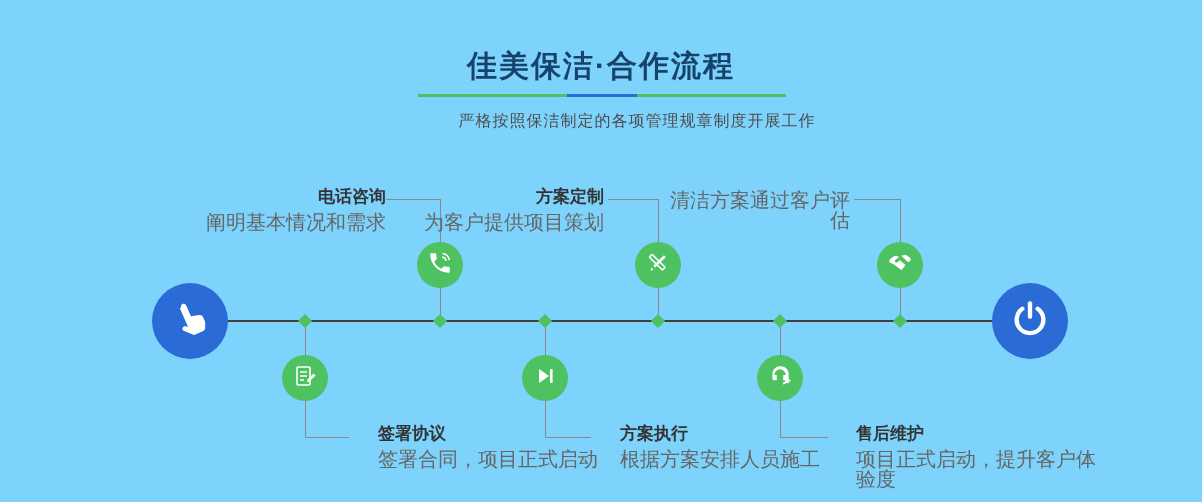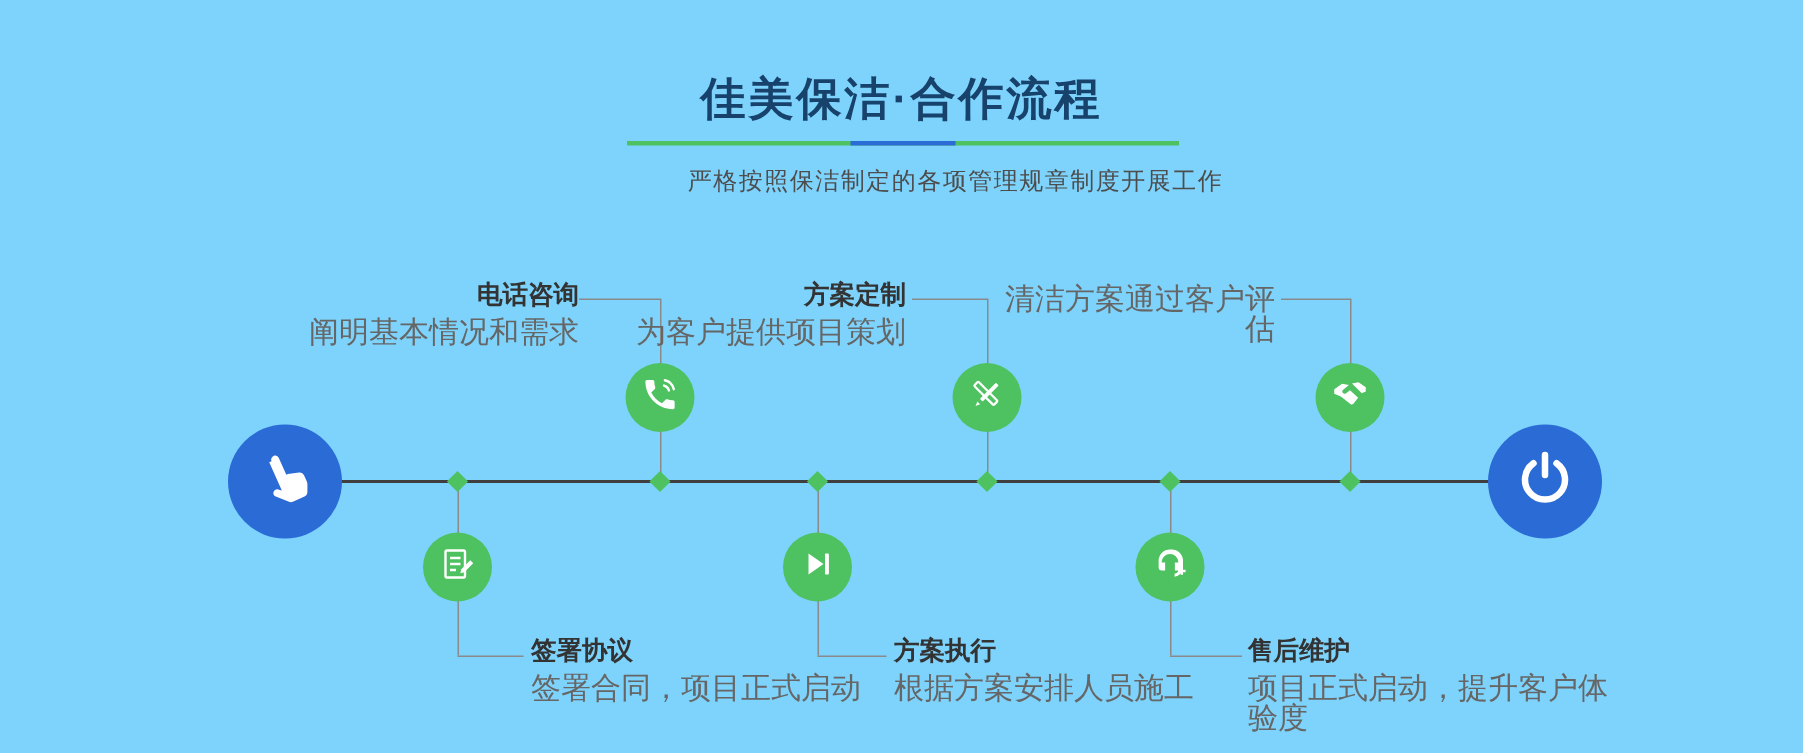--- a/index.html
+++ b/index.html
@@ -20,21 +20,21 @@
 
   .big-circle{position:absolute;width:76px;height:76px;border-radius:50%;background:#2b6bd6;
     display:flex;align-items:center;justify-content:center;z-index:3;}
   .node{position:absolute;width:46px;height:46px;border-radius:50%;background:#4ec160;
     display:flex;align-items:center;justify-content:center;z-index:3;}
 
   .step{position:absolute;z-index:3;}
   .step .t{font-size:17px;font-weight:700;color:#333;line-height:22px;}
   .step .d{font-size:20px;color:#666;line-height:20px;margin-top:4px;}
   .align-r{text-align:right;}
-  .align-l{text-align:left;}
+  .align-l{text-align:left;margin-left:24px;}
   .hand{transform:rotate(-24deg);}
 </style>
 </head>
 <body>
 
 <div class="canvas">
 
   <div class="page-title">佳美保洁·合作流程</div>
   <div class="divider">
     <span class="mid"></span>

